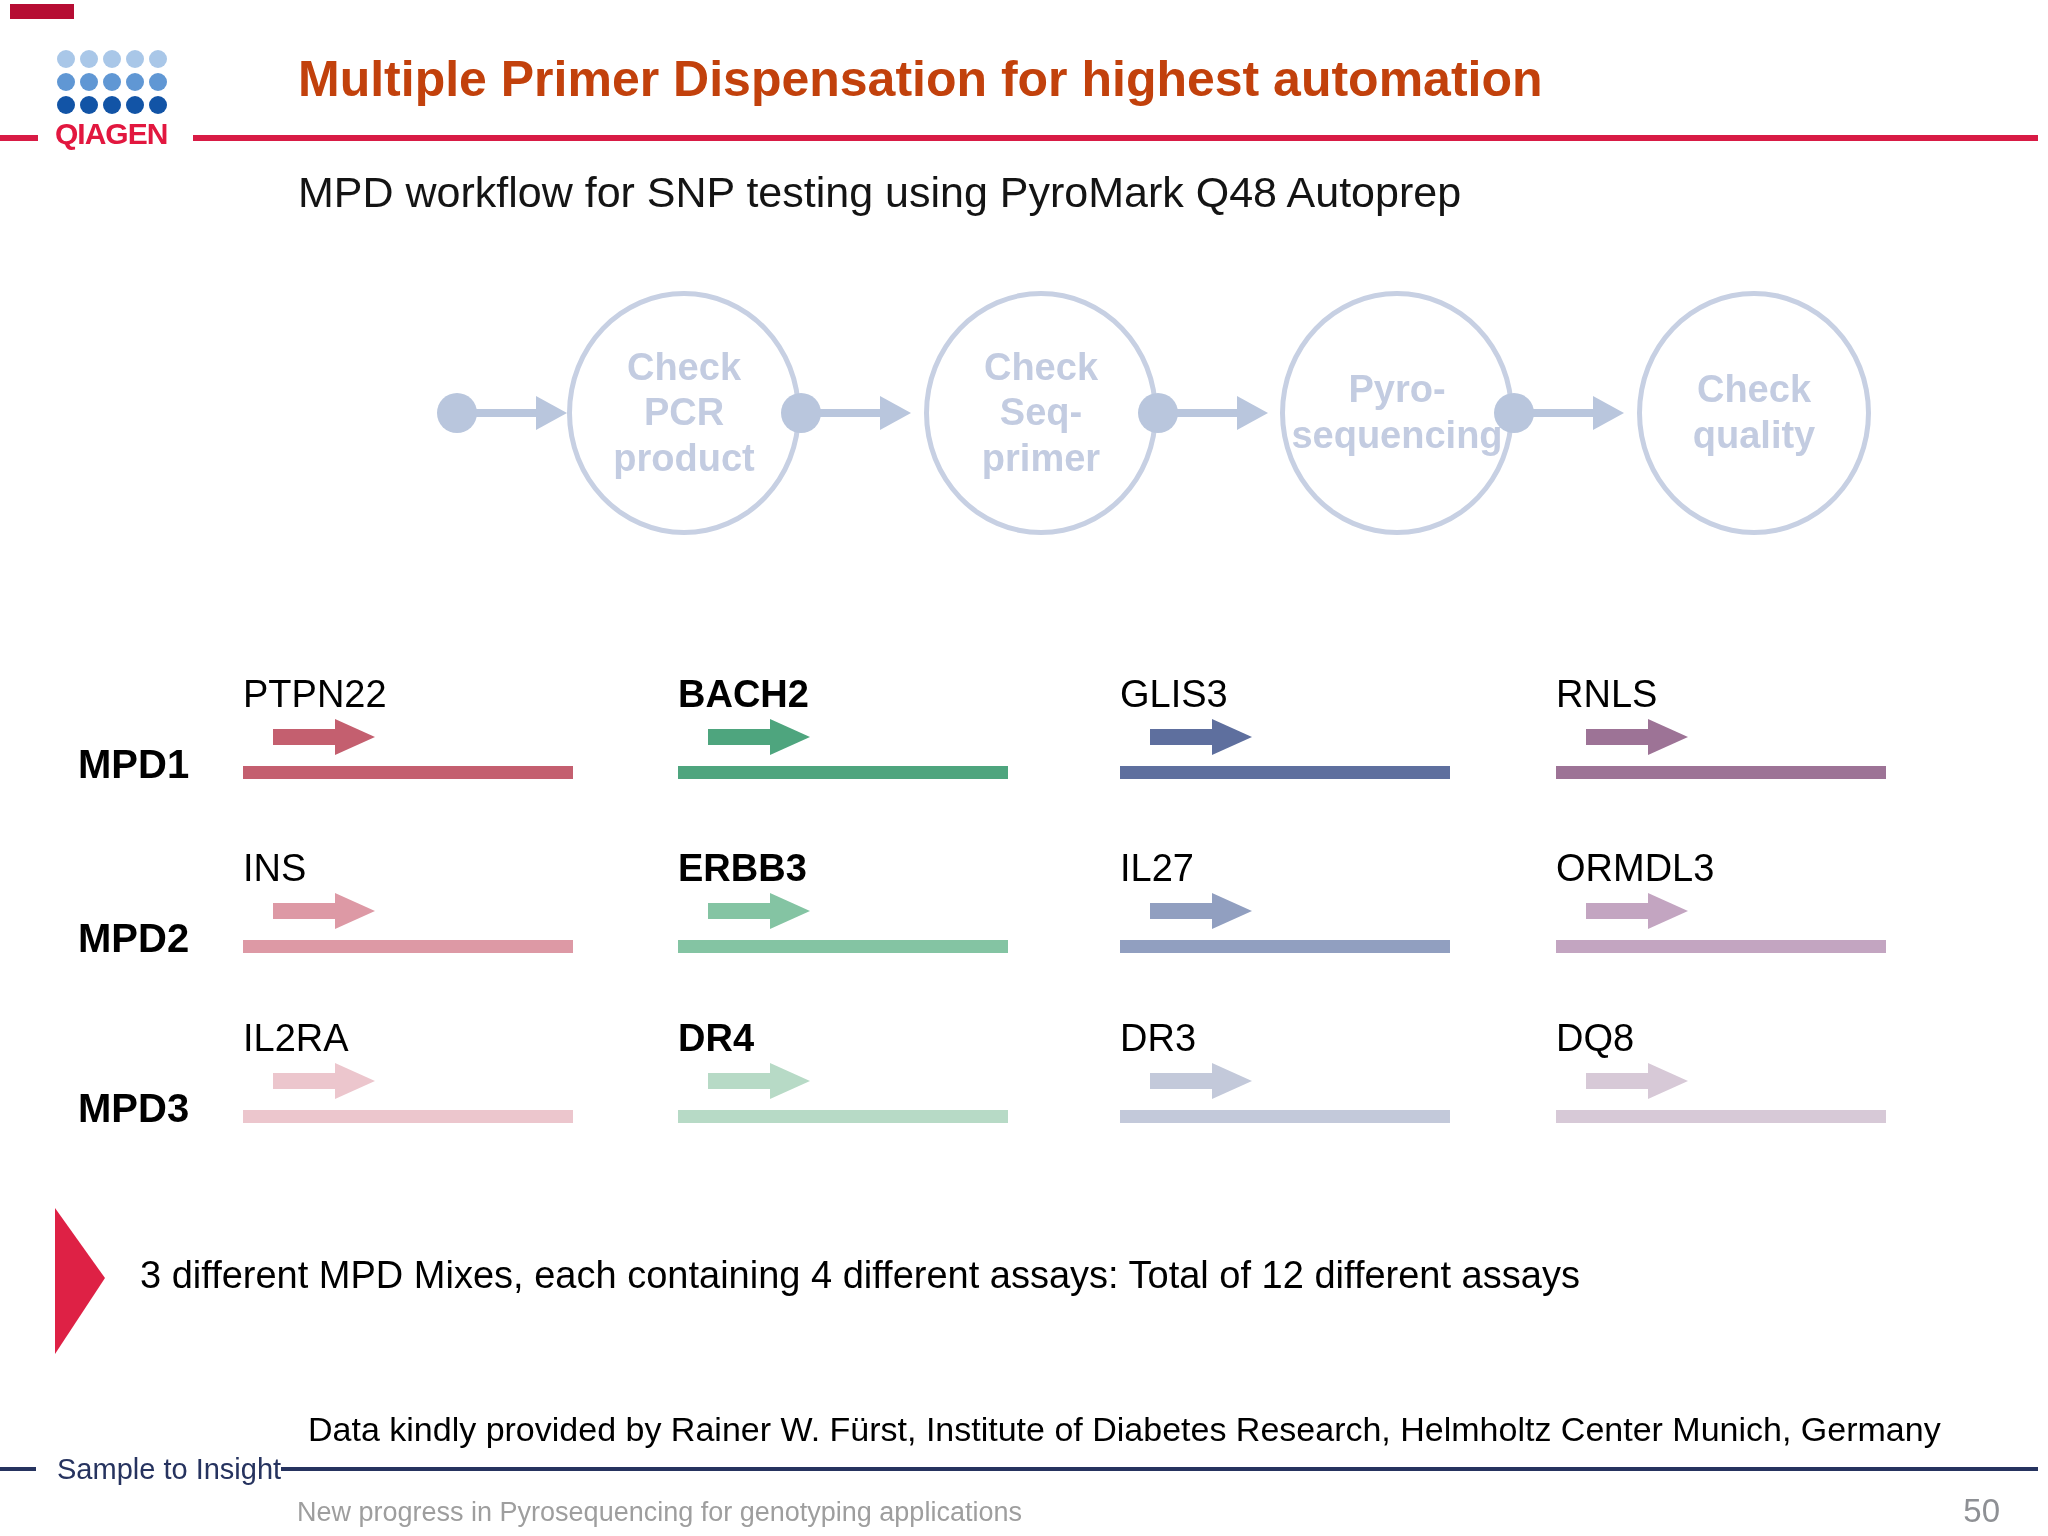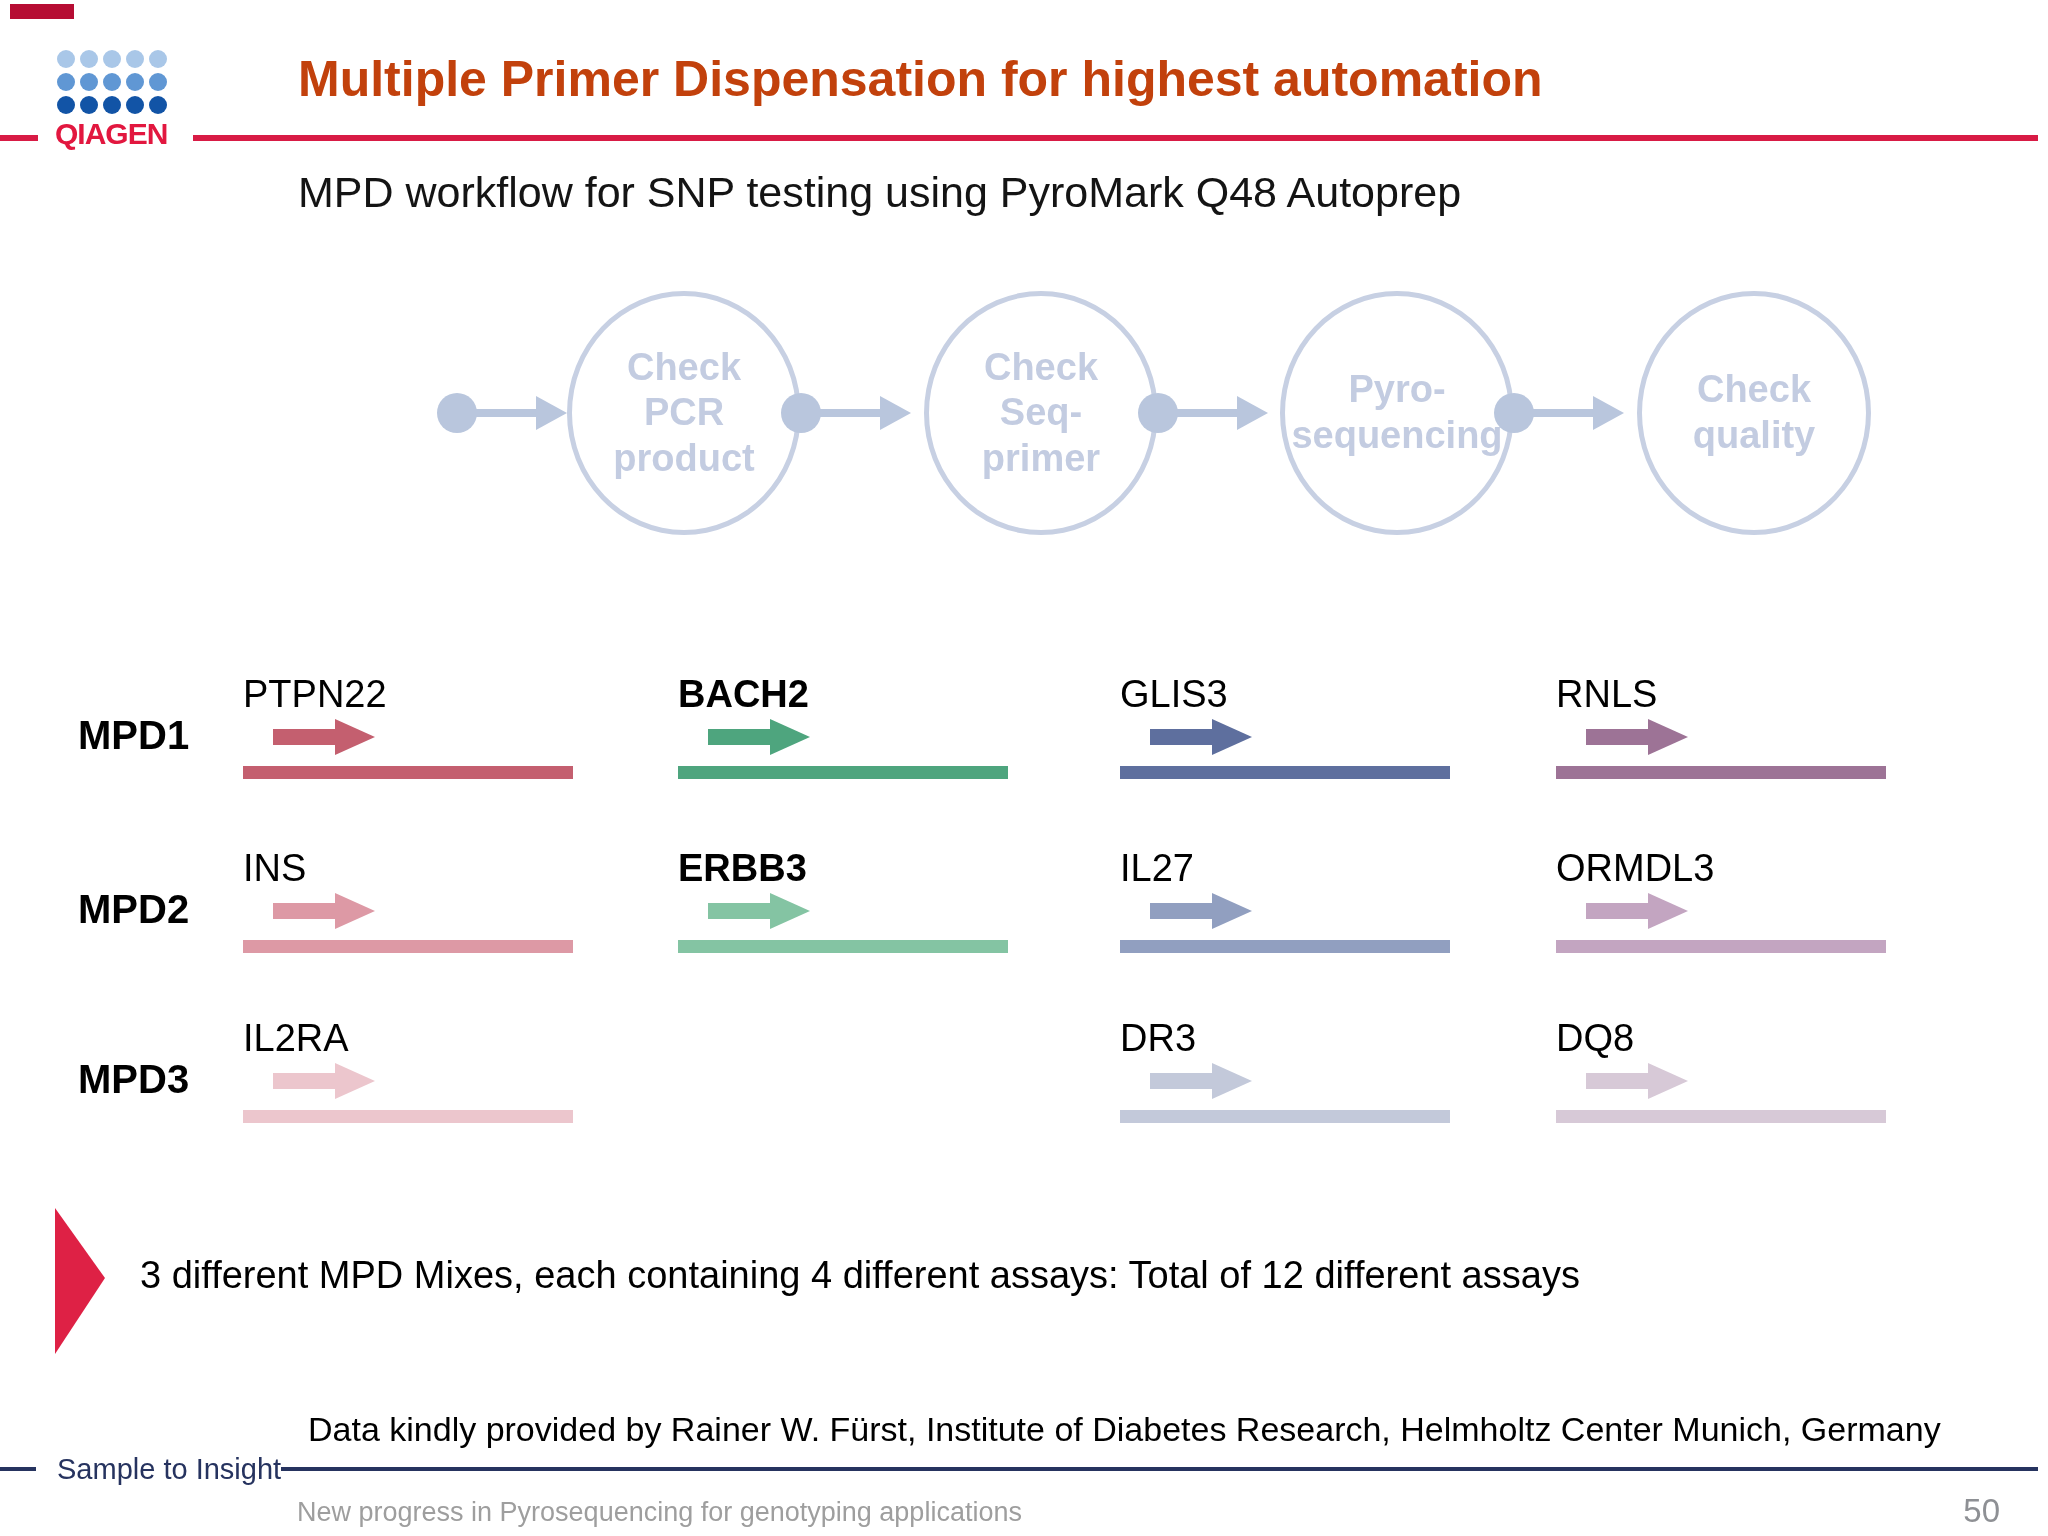--- a/index.html
+++ b/index.html
@@ -25,21 +25,21 @@
   .step{position:absolute;top:291px;width:234px;height:244px;border-radius:50%;
         border:5px solid #c7d0e3;box-sizing:border-box;display:flex;align-items:center;justify-content:center;}
   .step-label{font-size:38px;font-weight:bold;line-height:1.2;text-align:center;color:#c3cce1;white-space:pre-line;}
   .step.active{border:7px solid #3d5c8f;}
   .step.active .step-label{color:#40639e;}
   .s1{left:223px;} .s2{left:567px;} .s3{left:924px;} .s4{left:1280px;} .s5{left:1637px;}
   .connector{position:absolute;top:383px;width:150px;height:60px;}
   .k1{left:436px;} .k2{left:780px;} .k3{left:1137px;} .k4{left:1493px;}
 
   
-  .mpd-label{position:absolute;left:78px;width:150px;font-size:40px;font-weight:bold;color:#000;}
+  .mpd-label{position:absolute;left:78px;width:150px;font-size:40px;font-weight:bold;color:#000;margin-top:29px;}
   .ml1{top:713px;} .ml2{top:887px;} .ml3{top:1057px;}
   .cell{position:absolute;width:330px;height:110px;}
   .c1{left:243px;} .c2{left:678px;font-weight:bold;} .c3{left:1120px;} .c4{left:1556px;}
   .r1{top:673px;} .r2{top:847px;} .r3{top:1017px;}
   .gene-label{position:absolute;top:0;left:0;width:100%;height:44px;text-align:left;
               font-size:38px;color:#000;}
   .cell svg{position:absolute;left:0;top:46px;}
 
   
   .bullet-tri{position:absolute;left:55px;top:1208px;width:50px;height:146px;background:#de2145;
@@ -215,20 +215,30 @@
   <div class="cell r3 c1">
     <div class="gene-label">IL2RA</div>
     <svg width="330" height="60" viewBox="0 0 330 60">
       <g fill="#ecc6cd">
           <rect x="30" y="10" width="62" height="16"></rect>
           <polygon points="92,0 132,18 92,36"></polygon>
           <rect x="0" y="47" width="330" height="13"></rect>
         </g>
     </svg>
   </div>
+  <div class="cell r3 c2">
+    <div class="gene-label">DR4</div>
+    <svg width="330" height="60" viewBox="0 0 330 60">
+      <g fill="#b7dac6">
+          <rect x="30" y="10" width="62" height="16"></rect>
+          <polygon points="92,0 132,18 92,36"></polygon>
+          <rect x="0" y="47" width="330" height="13"></rect>
+        </g>
+    </svg>
+  </div>
   <div class="cell r3 c3">
     <div class="gene-label">DR3</div>
     <svg width="330" height="60" viewBox="0 0 330 60">
       <g fill="#c3c9da">
           <rect x="30" y="10" width="62" height="16"></rect>
           <polygon points="92,0 132,18 92,36"></polygon>
           <rect x="0" y="47" width="330" height="13"></rect>
         </g>
     </svg>
   </div>

